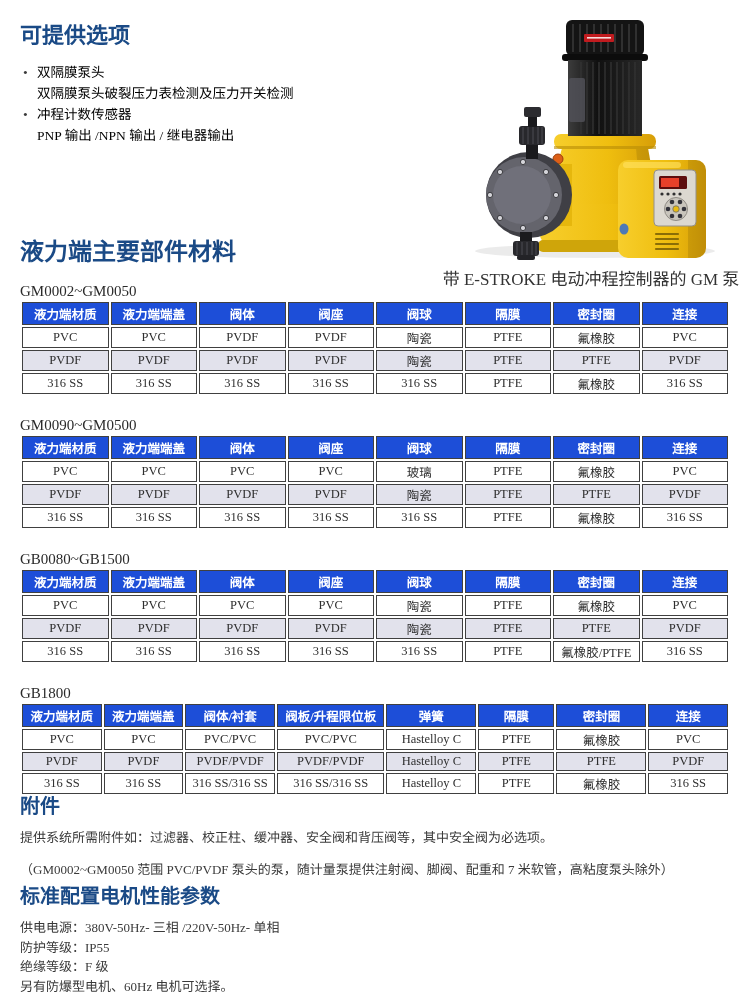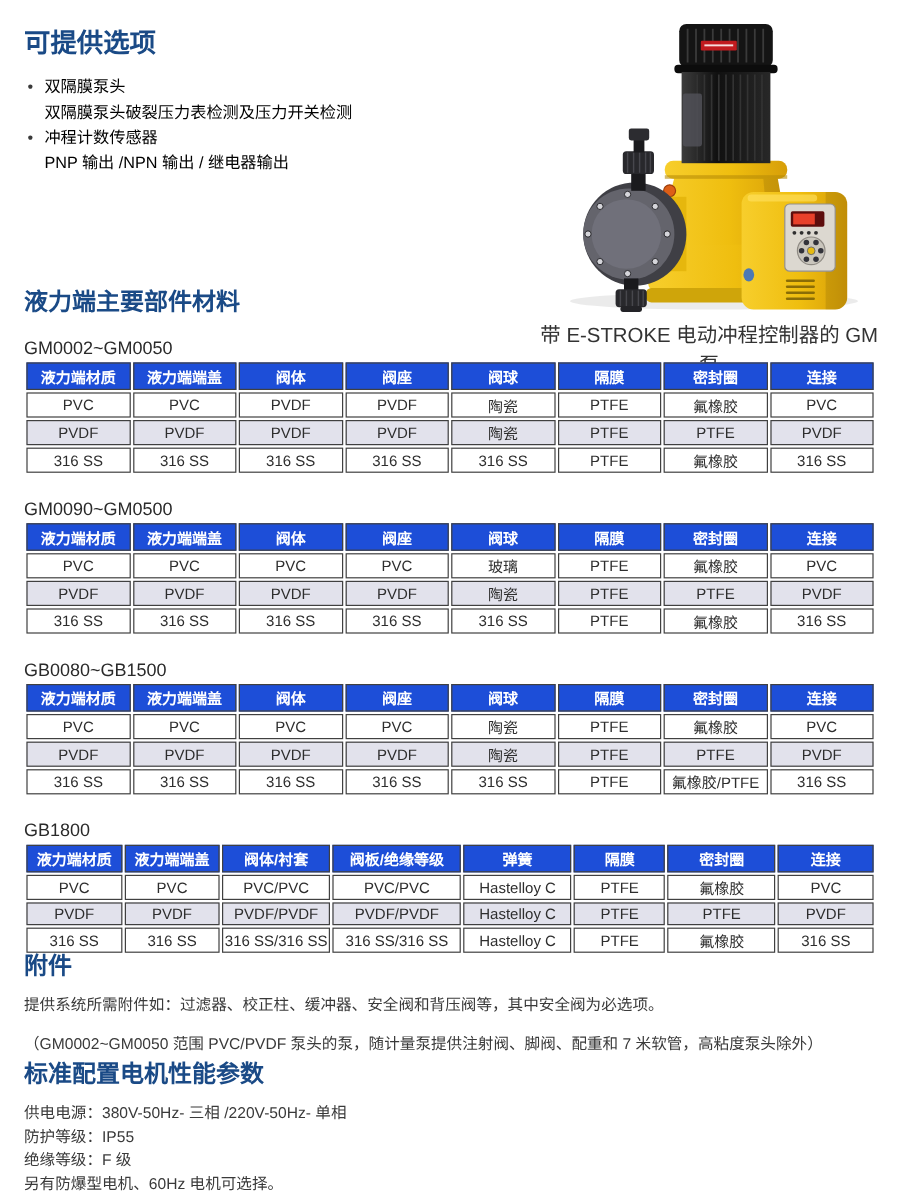--- a/index.html
+++ b/index.html
@@ -2,41 +2,41 @@
 <html lang="zh-CN"><head>
 <meta charset="utf-8">
 <style>
   * { box-sizing: border-box; margin: 0; padding: 0; }
   html,body { background: #ffffff; }
   .page {
     position: relative;
     width: 750px;
     height: 997px;
     background: #ffffff;
-    font-family: Liberation Sans, sans-serif;
+    font-family: Liberation Serif, serif;
     color: #333333;
     overflow: hidden;
   }
   .h-main { font-weight: bold; color: #1a4a86; }
 
   
   .options { position: absolute; left: 20px; top: 22px; width: 410px; }
   .options .h-main { font-size: 22px; line-height: 27px; }
   .options-list { margin-top: 13px; font-size: 13.5px; line-height: 21px; color: #000000; }
   .opt-line { position: relative; padding-left: 17px; }
   .opt-line.bullet::before { content: "•"; position: absolute; left: 3px; top: 0; color: #3a3a3a; }
 
   
   .pump-figure { position: absolute; left: 440px; top: 8px; width: 302px; }
   .pump-figure svg { display: block; width: 302px; height: 252px; }
   .pump-figure figcaption { margin-top: 5px; text-align: center; font-size: 17px; color: #333; }
 
   
   .materials { position: absolute; left: 20px; top: 240px; width: 710px; }
-  .materials .h-main { font-size: 20px; line-height: 24px; }
+  .materials .h-main { font-size: 24px; line-height: 24px; }
   .tbl-subtitle { margin: 18px 0 0 0; font-size: 15px; line-height: 18px; color: #2a2a2a; }
   .tbl-block.later .tbl-subtitle { margin-top: 20px; }
   .mat-table { width: 710px; table-layout: fixed; border-collapse: separate; border-spacing: 2px; margin-top: 0; }
   .mat-table th {
     background: #1d4ed8; color: #ffffff; font-size: 12.5px; font-weight: bold;
     height: 23px; border: 1px solid #404040; text-align: center; padding: 0 1px;
     overflow: hidden; white-space: nowrap;
   }
   .mat-table td {
     background: #ffffff; font-size: 12.5px; color: #2e2e2e;
@@ -341,21 +341,21 @@
           <col style="width:13%">
             <col style="width:11%">
             <col style="width:13%">
             <col style="width:11.5%">
         </colgroup>
         <thead>
           <tr>
             <th>液力端材质</th>
             <th>液力端端盖</th>
             <th>阀体/衬套</th>
-            <th>阀板/绝缘等级</th>
+            <th>阀板/升程限位板</th>
             <th>弹簧</th>
             <th>隔膜</th>
             <th>密封圈</th>
             <th>连接</th>
           </tr>
         </thead>
         <tbody>
           <tr>
             <td>PVC</td>
             <td>PVC</td>

